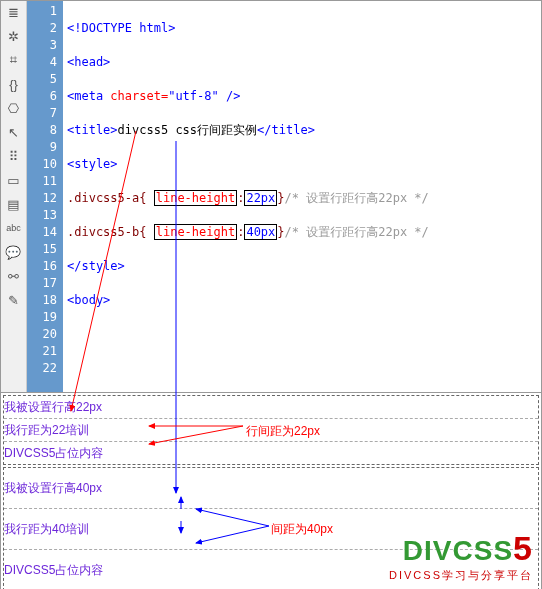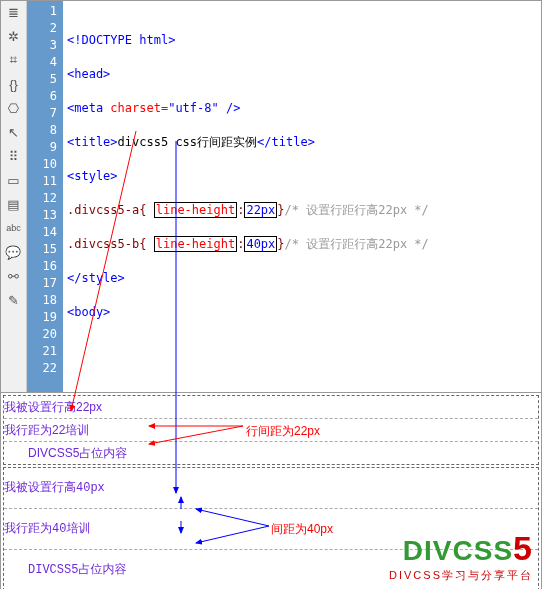--- a/index.html
+++ b/index.html
@@ -2,36 +2,36 @@
 <html><head>
 <meta charset="utf-8">
 <style>
 * { margin: 0; padding: 0; box-sizing: border-box; }
 body { font-family: "Microsoft YaHei", Arial, sans-serif; font-size: 12px; background: #fff; }
 .container { width: 542px; border: 1px solid #999; position: relative; }
 .editor { display: flex; height: 392px; border-bottom: 1px solid #999; }
 .toolbar { width: 26px; background: #f0f0f0; border-right: 1px solid #ccc; display: flex; flex-direction: column; align-items: center; padding-top: 2px; gap: 6px; }
 .tool-icon { width: 18px; height: 18px; display: flex; align-items: center; justify-content: center; color: #555; font-size: 13px; }
 .gutter { width: 36px; background: #6699cc; color: #fff; text-align: right; padding-right: 6px; font-family: Consolas, monospace; font-size: 12px; line-height: 17px; padding-top: 2px; }
-.code { flex: 1; font-family: Consolas, monospace; font-size: 12px; line-height: 17px; padding: 14px 4px; white-space: pre; position: relative; overflow: hidden; }
+.code { flex: 1; font-family: Consolas, monospace; font-size: 12px; line-height: 17px; padding: 2px 4px; white-space: pre; position: relative; overflow: hidden; }
 .code-line { height: 17px; }
 .tag { color: #0000ff; }
 .txt { color: #000; }
 .attr { color: #ff0000; }
 .sel { color: #800000; }
 .prop { color: #ff0000; }
 .val { color: #0000ff; }
 .cmt { color: #999; text-align: right; }
 .box { border: 1px solid #000; padding: 0 1px; }
 .preview { position: relative; padding: 2px; }
 .dashed-box { border: 1px dashed #666; margin-bottom: 2px; font-size: 12px; color: #6d28d9; position: relative; }
 .dashed-box .row { border-bottom: 1px dashed #aaa; }
-.dashed-box .row:last-child { border-bottom: none; margin-left: 24px; }
+.dashed-box .row:last-child { border-bottom: none; }
 .lh22 .row { line-height: 22px; }
-.lh40 .row { line-height: 40px; font-family: Liberation Mono, monospace; }
+.lh40 .row { line-height: 40px; }
 .anno { position: absolute; font-size: 12px; color: #ff0000; }
 .watermark { position: absolute; right: 8px; bottom: 12px; text-align: right; }
 .watermark .big { font-size: 28px; font-weight: bold; color: #339933; letter-spacing: 1px; }
 .watermark .big .five { color: #cc0000; font-size: 34px; }
 .watermark .small { font-size: 11px; color: #cc0000; letter-spacing: 2px; }
 svg.overlay { position: absolute; top: 0; left: 0; pointer-events: none; }
 </style>
 </head>
 <body>
 

